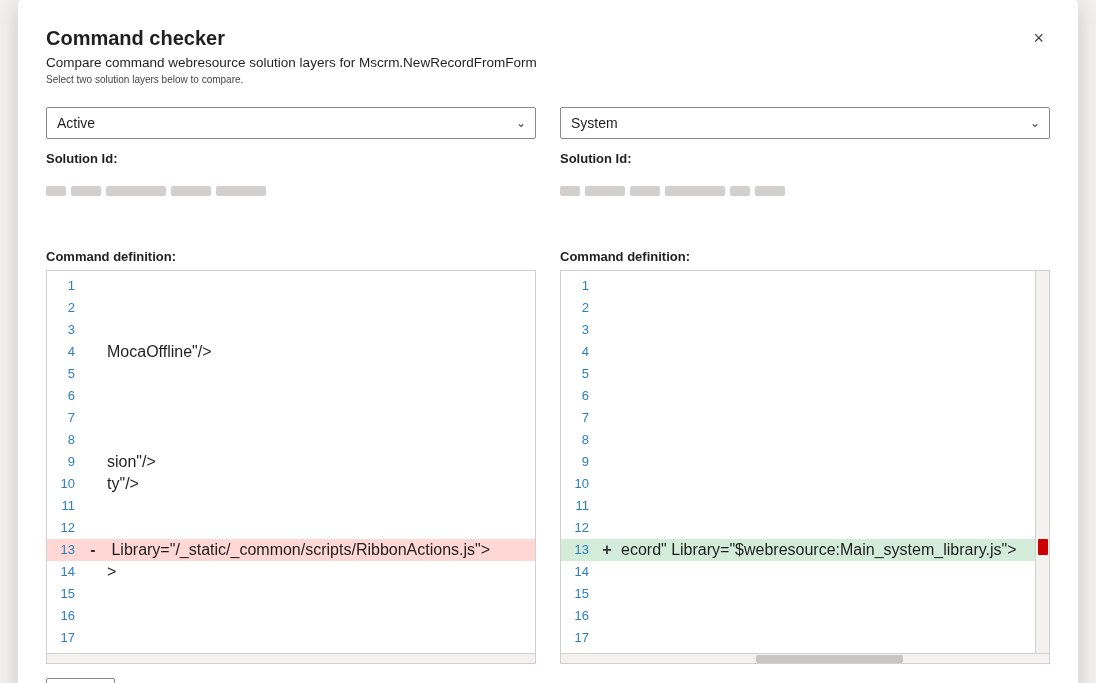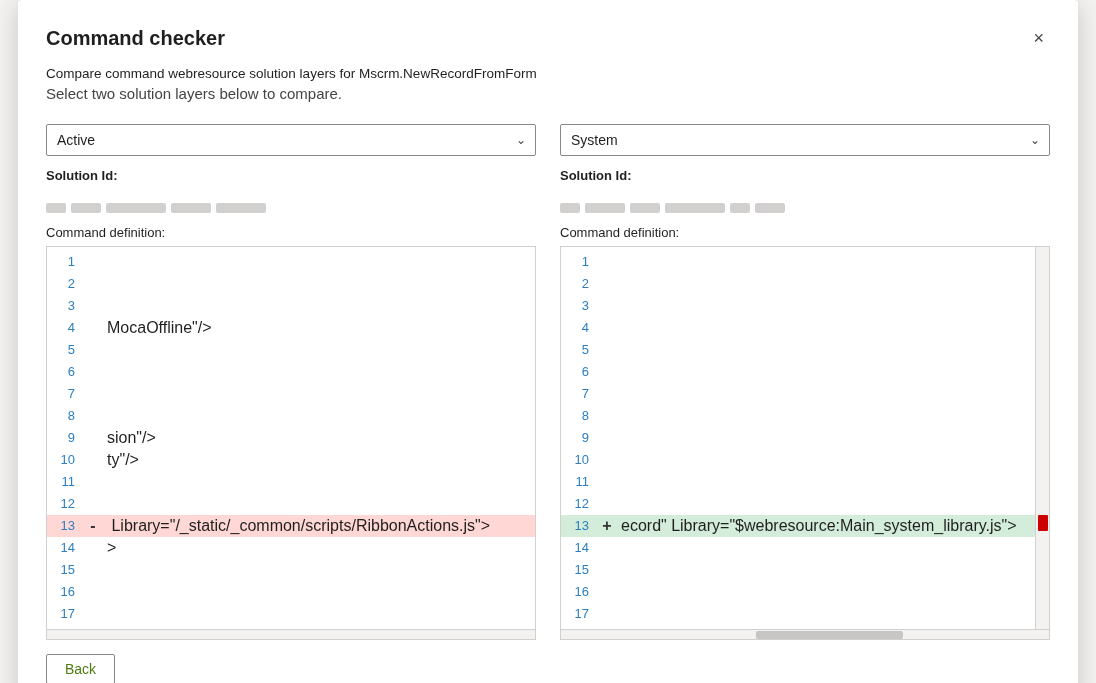--- a/index.html
+++ b/index.html
@@ -20,21 +20,21 @@
       box-shadow: 0 4px 24px rgba(0,0,0,0.18);
       display: flex;
       flex-direction: column;
       padding: 24px 28px 20px 28px;
       position: relative;
     }
     .dialog-header {
       display: flex;
       align-items: center;
       justify-content: space-between;
-      margin-bottom: 13px;
+      margin-bottom: 2px;
     }
     .dialog-title {
       font-size: 20px;
       font-weight: 600;
       color: #1f1f1f;
     }
     .close-btn {
       background: none;
       border: none;
       cursor: pointer;
@@ -42,21 +42,21 @@
       color: #444;
       padding: 4px 6px;
       border-radius: 2px;
     }
     .description {
       font-size: 13.5px;
       color: #1f1f1f;
       margin-bottom: 4px;
     }
     .sub-description {
-      font-size: 15px;
+      font-size: 10px;
       color: #444;
       margin-bottom: 22px;
     }
     .compare-area {
       display: flex;
       gap: 24px;
       flex: 1;
     }
     .compare-col {
       flex: 1;
@@ -100,23 +100,24 @@
       gap: 5px;
       margin-bottom: 12px;
     }
     .solution-id-block {
       height: 10px;
       border-radius: 2px;
       background: #d2d0ce;
     }
     .command-def-label {
       font-size: 13px;
-      font-weight: 400;
+      font-weight: 700;
       color: #1f1f1f;
       margin-bottom: 6px;
+      margin-top: 41px;
     }
     .code-lines {
       padding: 4px 0;
       min-height: 100%;
     }
     .code-line {
       display: flex;
       align-items: stretch;
       min-height: 22px;
       line-height: 22px;

